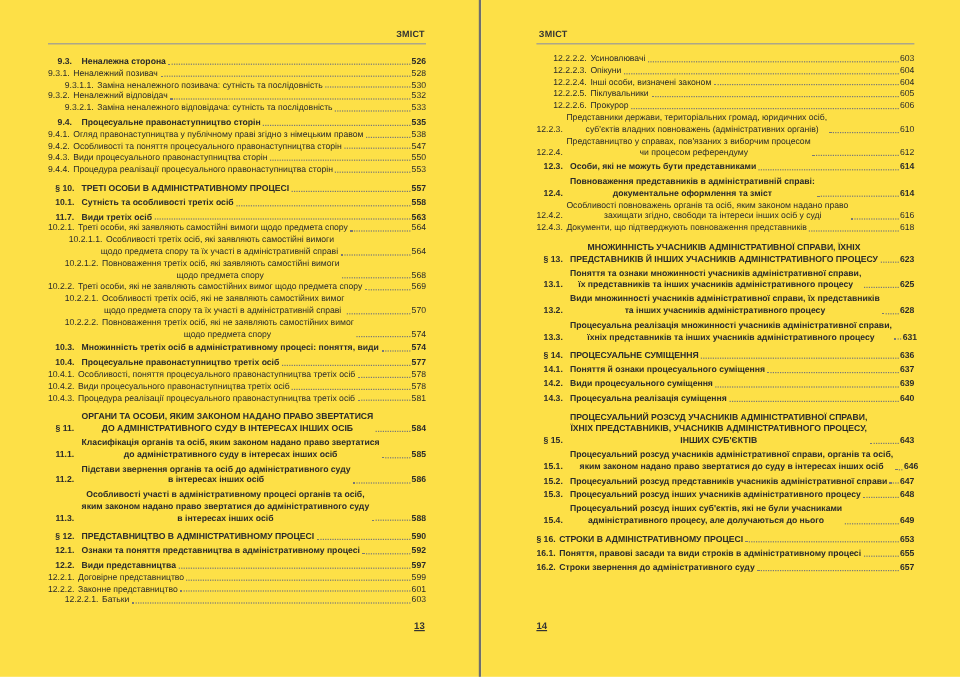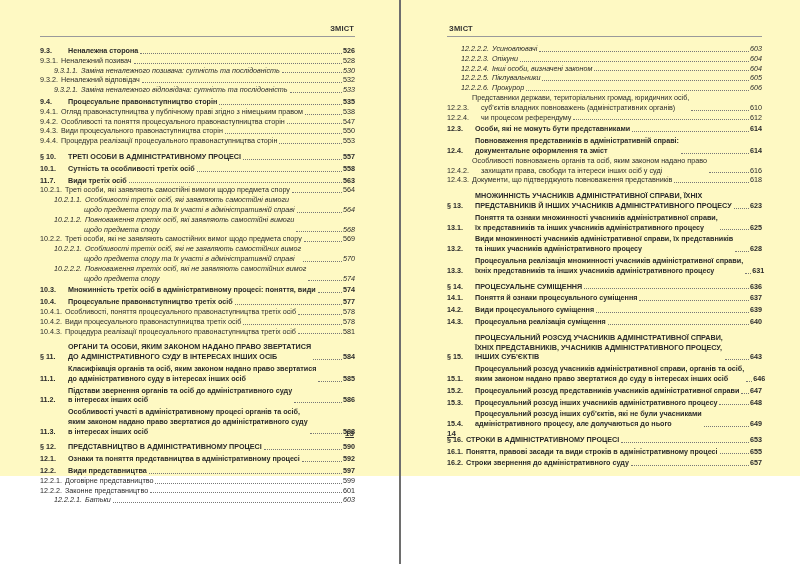--- a/index.html
+++ b/index.html
@@ -1,18 +1,18 @@
 <!DOCTYPE html>
 <html><head>
 <meta charset="utf-8">
 <style>
   html, body { margin: 0; padding: 0; background: #ffffff; }
   body { width: 800px; height: 564px; position: relative; overflow: hidden;
          font-family: "Liberation Sans", sans-serif; color: #2a2a2a; }
-  .page { position: absolute; top: 0; height: 476px; background: #fef9c3; }
+  .page { position: absolute; top: 0; height: 564px; background: #fde047; text-align: center; }
   .page-left { left: 0; width: 400px; }
   .page-right { left: 401px; width: 399px; }
   .spine { position: absolute; left: 399px; top: 0; width: 2px; height: 564px; background: #6e6e6e; }
   .hdr { position: absolute; top: 24px; font-size: 7.5px; font-weight: bold; letter-spacing: 0.2px; color: #333; }
   .page-left .hdr { right: 46px; }
   .page-right .hdr { left: 48px; }
   .hrule { position: absolute; top: 36px; height: 1px; background: #9a9a9a; }
   .page-left .hrule { left: 40px; width: 315px; }
   .page-right .hrule { left: 46px; width: 315px; }
   .toc { position: absolute; top: 44px; font-size: 7.2px; line-height: 9.8px; }
@@ -24,21 +24,21 @@
   .entry .title-wrap { display: flex; flex-direction: column; flex: 0 1 auto; }
   .entry .title-line { white-space: nowrap; }
   .entry .dots { flex: 1 1 auto; border-bottom: 1px dotted #777; margin: 0 1px 2px 2px; min-width: 6px; }
   .entry .pg { flex: 0 0 auto; white-space: nowrap; }
   .lvl-par { font-weight: bold; text-transform: none; margin-top: 6px; }
   .lvl-par .num { width: 28px; }
   .lvl-2 { font-weight: bold; margin-top: 2px; }
   .lvl-2 .num { width: 28px; }
   .lvl-3 { font-weight: normal; }
   .lvl-3 .num { width: auto; margin-right: 3px; }
-  .lvl-4 { font-style: italic; padding-left: 14px; }
+  .lvl-4 { padding-left: 14px; }
   .lvl-4 .num { margin-right: 3px; }
   .lvl-4 .cont { padding-left: 30px; }
   .lvl-3 .cont { padding-left: 9px; }
   .lvl-2 .cont, .lvl-par .cont { padding-left: 0; }
   .pnum { position: absolute; bottom: 38px; font-size: 8px; font-weight: bold; color: #333; text-decoration: underline; }
   .page-left .pnum { right: 46px; }
   .page-right .pnum { left: 46px; }
   .p16 .num { width: auto !important; margin-right: 3px; }
 </style>
 </head>
@@ -453,20 +453,21 @@
             <span class="title-line cont">суб'єктів владних повноважень (адміністративних органів)</span>
           </span>
           <span class="dots"></span>
           <span class="pg">610</span>
         </span>
       </div>
       <div class="entry lvl-3">
         <span class="num">12.2.4.</span>
         <span class="txt">
           <span class="title-wrap">
+            <span class="title-line">Представництво у справах, пов'язаних з виборчим процесом</span>
             <span class="title-line cont">чи процесом референдуму</span>
           </span>
           <span class="dots"></span>
           <span class="pg">612</span>
         </span>
       </div>
       <div class="entry lvl-2">
         <span class="num">12.3.</span>
         <span class="txt">
           <span class="title-wrap">
@@ -485,21 +486,21 @@
           </span>
           <span class="dots"></span>
           <span class="pg">614</span>
         </span>
       </div>
       <div class="entry lvl-3">
         <span class="num">12.4.2.</span>
         <span class="txt">
           <span class="title-wrap">
             <span class="title-line">Особливості повноважень органів та осіб, яким законом надано право</span>
-            <span class="title-line cont">захищати права, свободи та інтереси інших осіб у суді</span>
+            <span class="title-line cont">захищати згідно, свободи та інтереси інших осіб у суді</span>
           </span>
           <span class="dots"></span>
           <span class="pg">616</span>
         </span>
       </div>
       <div class="entry lvl-3">
         <span class="num">12.4.3.</span>
         <span class="txt">
           <span class="title-wrap">
             <span class="title-line">Документи, що підтверджують повноваження представників</span>

